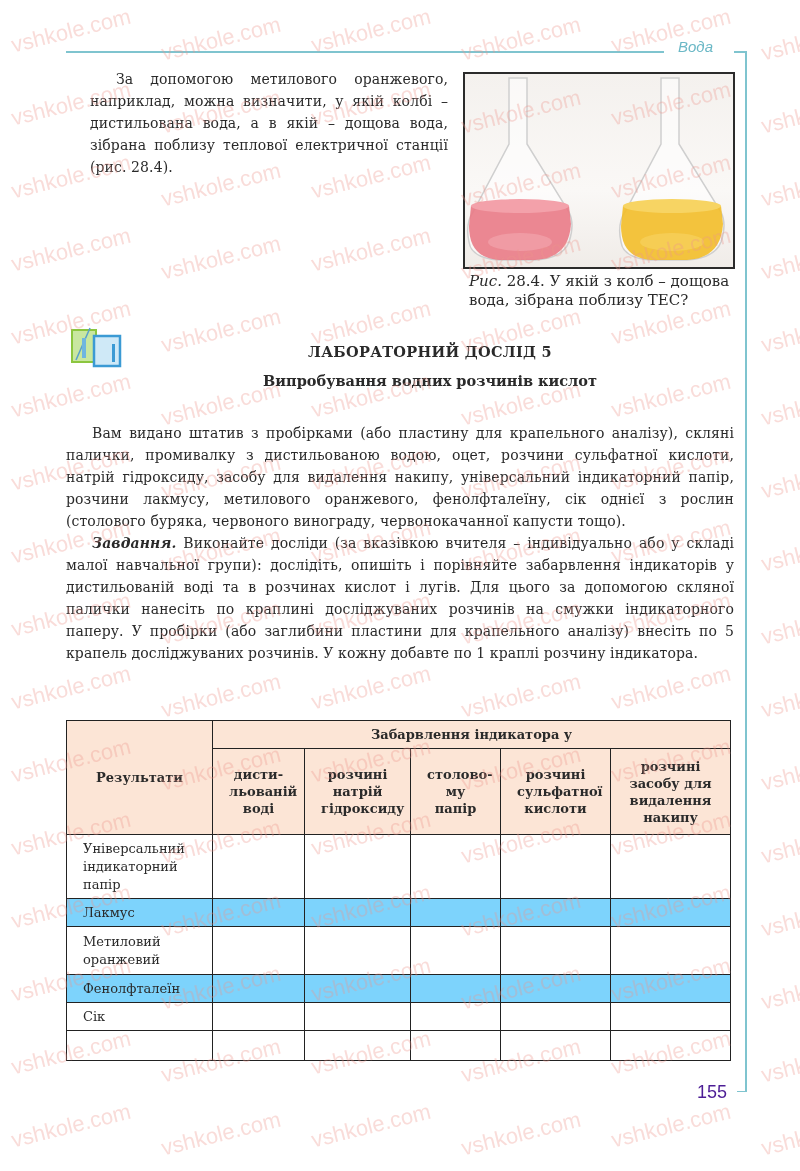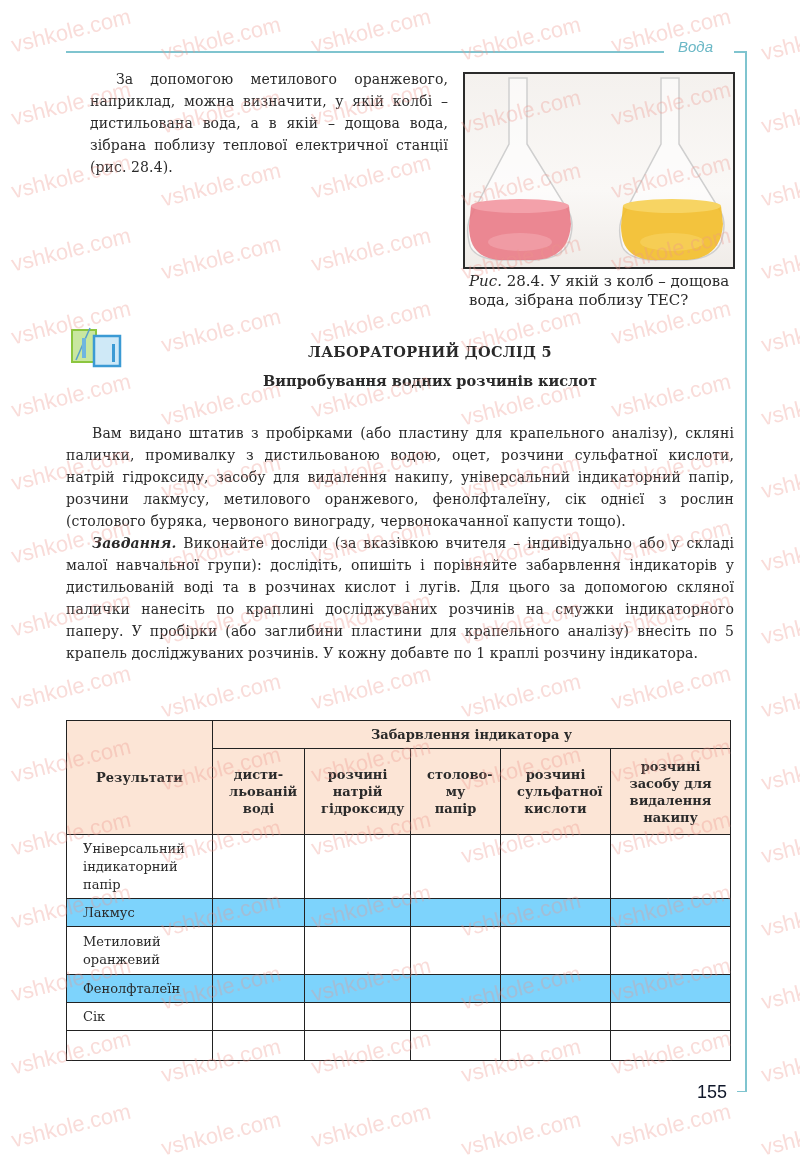--- a/index.html
+++ b/index.html
@@ -11,21 +11,21 @@
     position:absolute; color:rgba(236,150,140,0.33); font-family:"Liberation Sans", sans-serif;
     font-size:22px; transform:rotate(-14deg); pointer-events:none; white-space:nowrap; z-index:5;
   }
   .header-line { position:absolute; left:66px; top:51px; width:598px; height:2px; background:#7fc4cf; }
   .section-title { position:absolute; left:678px; top:38px; font-family:"Liberation Sans", sans-serif;
     font-style:italic; font-size:15px; color:#6bb8c6; }
   .header-tick { position:absolute; left:734px; top:51px; width:12px; height:2px; background:#7fc4cf; }
   .right-rule { position:absolute; left:745px; top:51px; width:2px; height:1040px; background:#7fc4cf; }
   .footer-tick { position:absolute; left:737px; top:1091px; width:10px; height:1px; background:#7fc4cf; }
   .page-number { position:absolute; left:697px; top:1082px; font-family:"Liberation Sans", sans-serif;
-    font-size:18px; color:#0f172a; }
+    font-size:18px; color:#4c1d95; }
 
   .para { position:absolute; font-size:14px; line-height:22px; text-align:justify; letter-spacing:0.1px; }
   .para p { margin:0; text-indent:26px; }
   .intro { left:90px; top:68px; width:358px; }
   .intro p { text-indent:0; }
   .intro p.ind { text-indent:26px; }
 
   .figure { position:absolute; left:463px; top:72px; width:268px; height:193px; border:2px solid #2b2b2b;
     background:linear-gradient(180deg,#f4f1ee 0%,#faf8f6 60%,#f0ece8 100%); overflow:hidden; }
   .caption { position:absolute; left:469px; top:272px; width:268px; font-size:15px; line-height:19px; }

